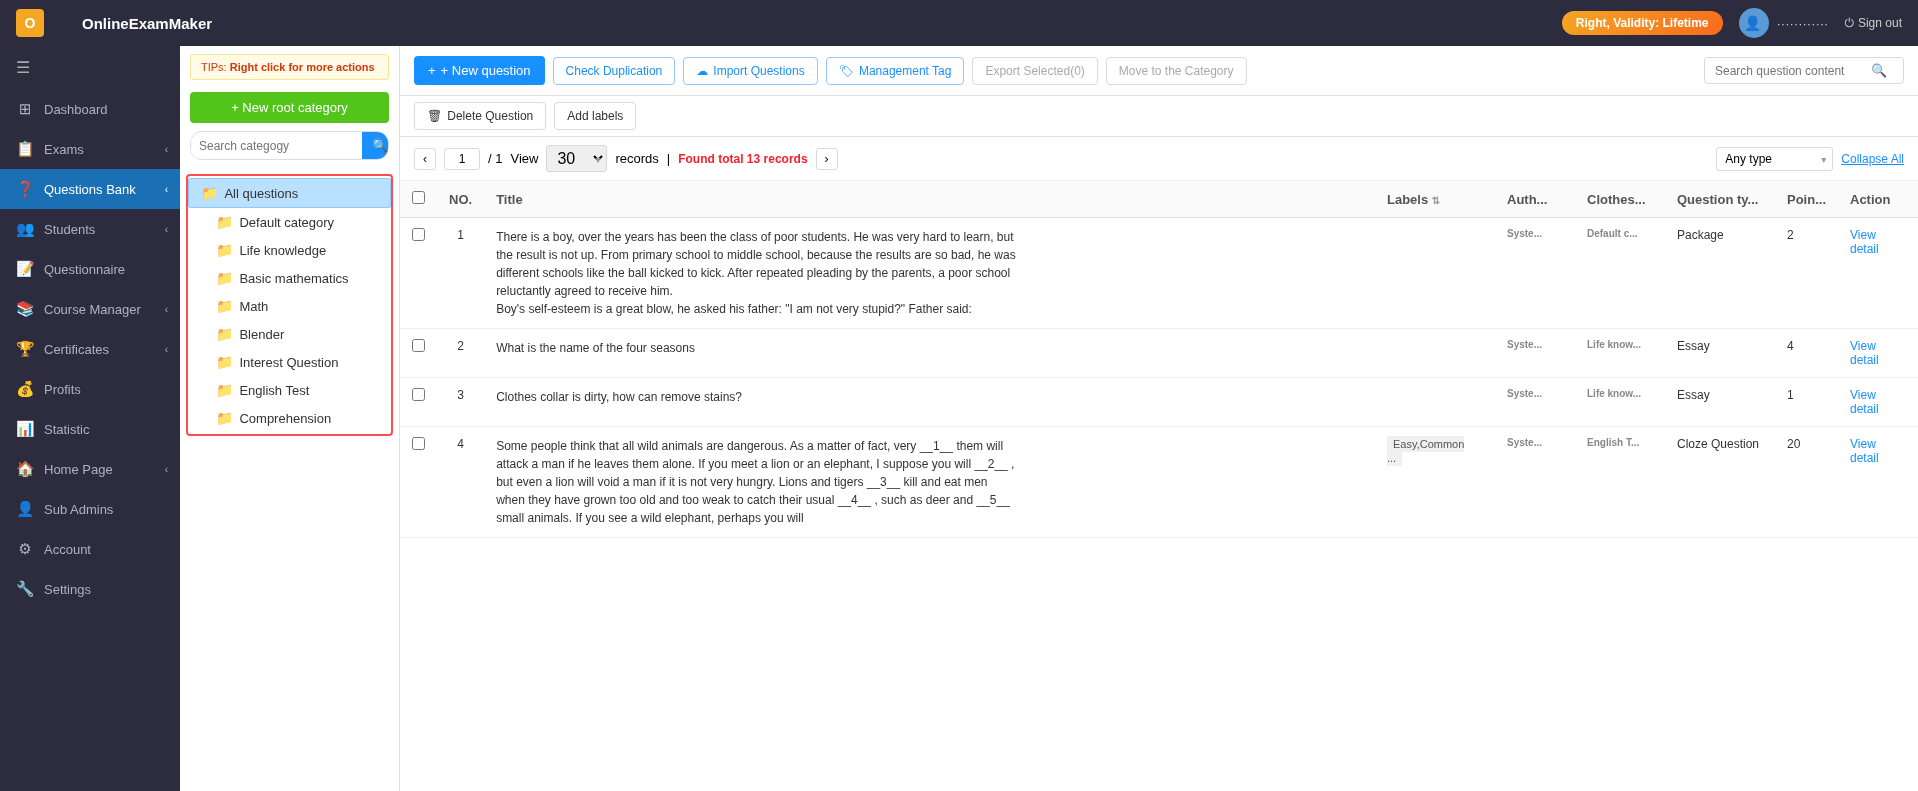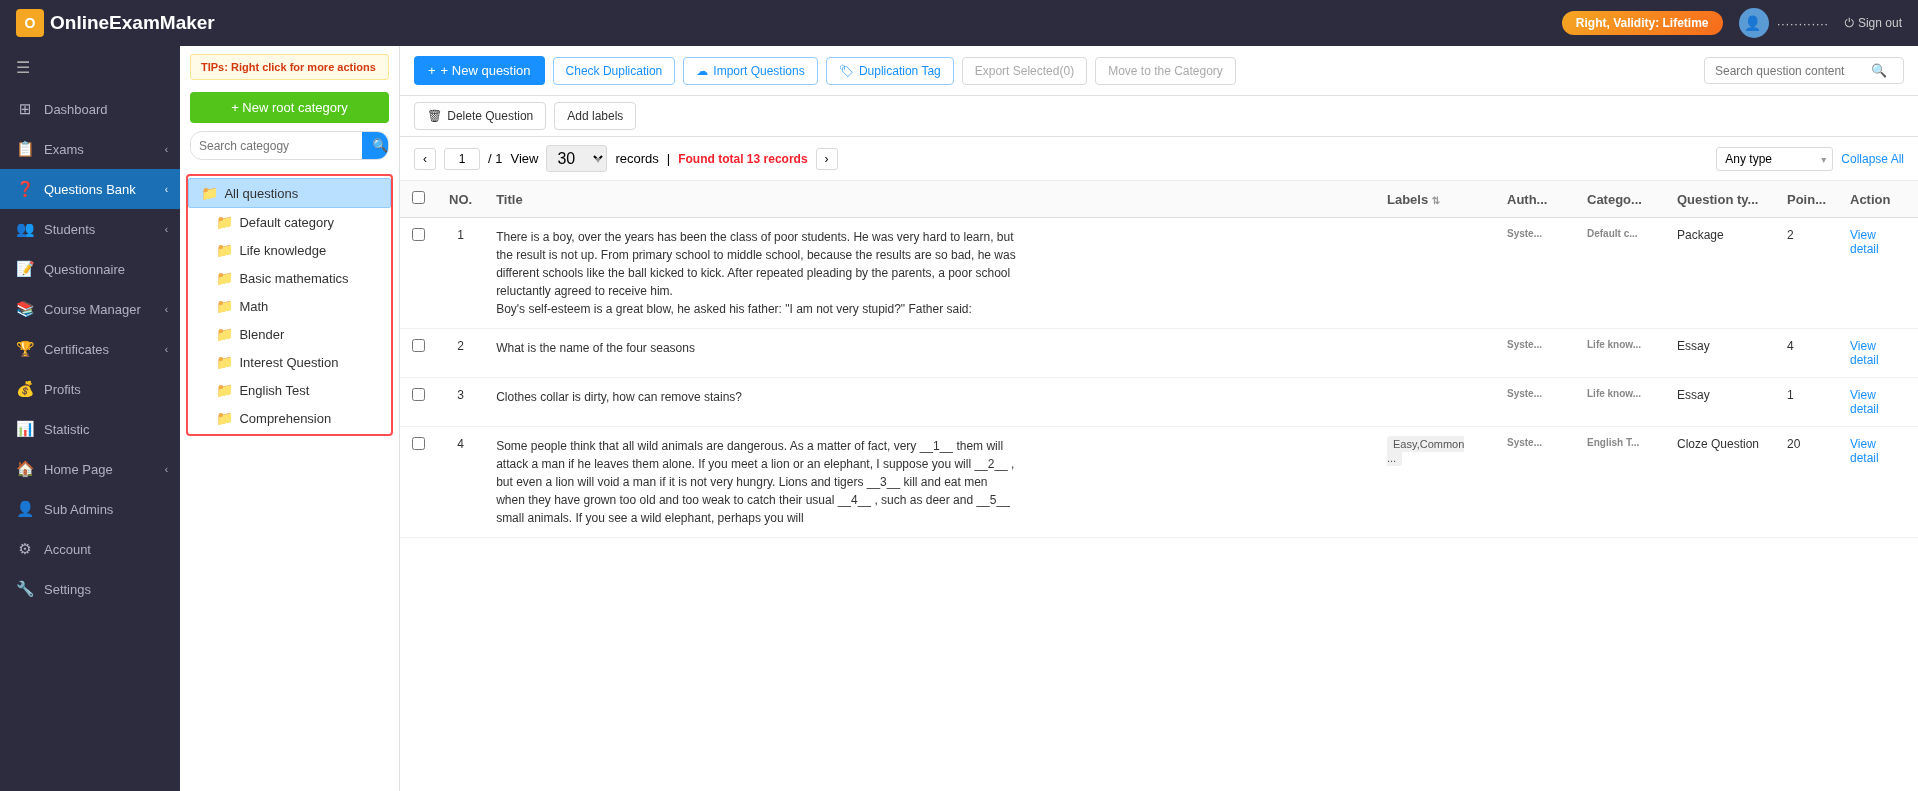--- a/index.html
+++ b/index.html
@@ -15,22 +15,23 @@
       padding: 0 16px;
       flex-shrink: 0;
     }
     .top-nav-logo {
       display: flex;
       align-items: center;
       gap: 6px;
     }
     .top-nav-logo .logo-text {
       color: white;
-      font-size: 19px;
+      font-size: 15px;
       font-weight: bold;
+      margin-left: 32px;
     }
     .logo-icon {
       width: 28px;
       height: 28px;
       background: #f5a623;
       border-radius: 4px;
       display: flex;
       align-items: center;
       justify-content: center;
       color: white;
@@ -368,20 +369,21 @@
       pointer-events: none;
       font-size: 10px;
       color: #999;
     }
     .collapse-all-btn {
       color: #1890ff;
       background: none;
       border: none;
       cursor: pointer;
       font-size: 12px;
+      text-decoration: underline;
     }
 
     
     .table-container {
       flex: 1;
       overflow-y: auto;
       background: white;
     }
     table {
       width: 100%;
@@ -527,21 +529,21 @@
         <div class="sidebar-item">
     <span class="icon">🔧</span>
     <span>Settings</span>
 
   </div>
       </div>
   </div>
 
   <div class="category-panel">
     <div class="tips-bar">
-      <span style="font-weight:bold;text-align:right;">TIPs:</span>
+      <span style="font-weight:normal;text-align:right;">TIPs:</span>
       <span style="color:#d4380d;font-weight:bold;">Right click for more actions</span>
     </div>
     <button class="new-root-btn">+ New root category</button>
     <div class="category-search">
       <input type="text" placeholder="Search categogy" style="">
       <button class="category-search-btn">🔍</button>
     </div>
     <div class="category-list">
       <div class="category-border">
         <div id="category-items-container">
@@ -595,21 +597,21 @@
       </button>
       <button class="btn-outline blue-text">
         <span>Check Duplication</span>
       </button>
       <button class="btn-outline blue-text">
         <span>☁</span>
         <span>Import Questions</span>
       </button>
       <button class="btn-outline blue-text">
         <span>🏷</span>
-        <span>Duplication Tag</span>
+        <span>Management Tag</span>
       </button>
       <button class="btn-outline disabled">
         <span>Export Selected(0)</span>
       </button>
       <button class="btn-outline disabled">
         <span>Move to the Category</span>
       </button>
       <div class="toolbar-search">
         <input type="text" placeholder="Search question content" style="">
         <span>🔍</span>
@@ -668,21 +670,21 @@
             <th class="check-col center">
               <input type="checkbox" style="">
             </th>
             <th class="no-col">NO.</th>
             <th class="title-col">Title</th>
             <th class="labels-col">
               <span>Labels</span>
               <span style="font-size:10px;color:#999;">⇅</span>
             </th>
             <th class="auth-col">Auth...</th>
-            <th class="categ-col">Catego...</th>
+            <th class="categ-col">Clothes...</th>
             <th class="qtype-col">Question ty...</th>
             <th class="points-col">Poin...</th>
             <th class="action-col">Action</th>
           </tr>
         </thead>
         <tbody id="table-body">
             <tr>
     <td class="check-col center">
       <input type="checkbox" style="">
     </td>

